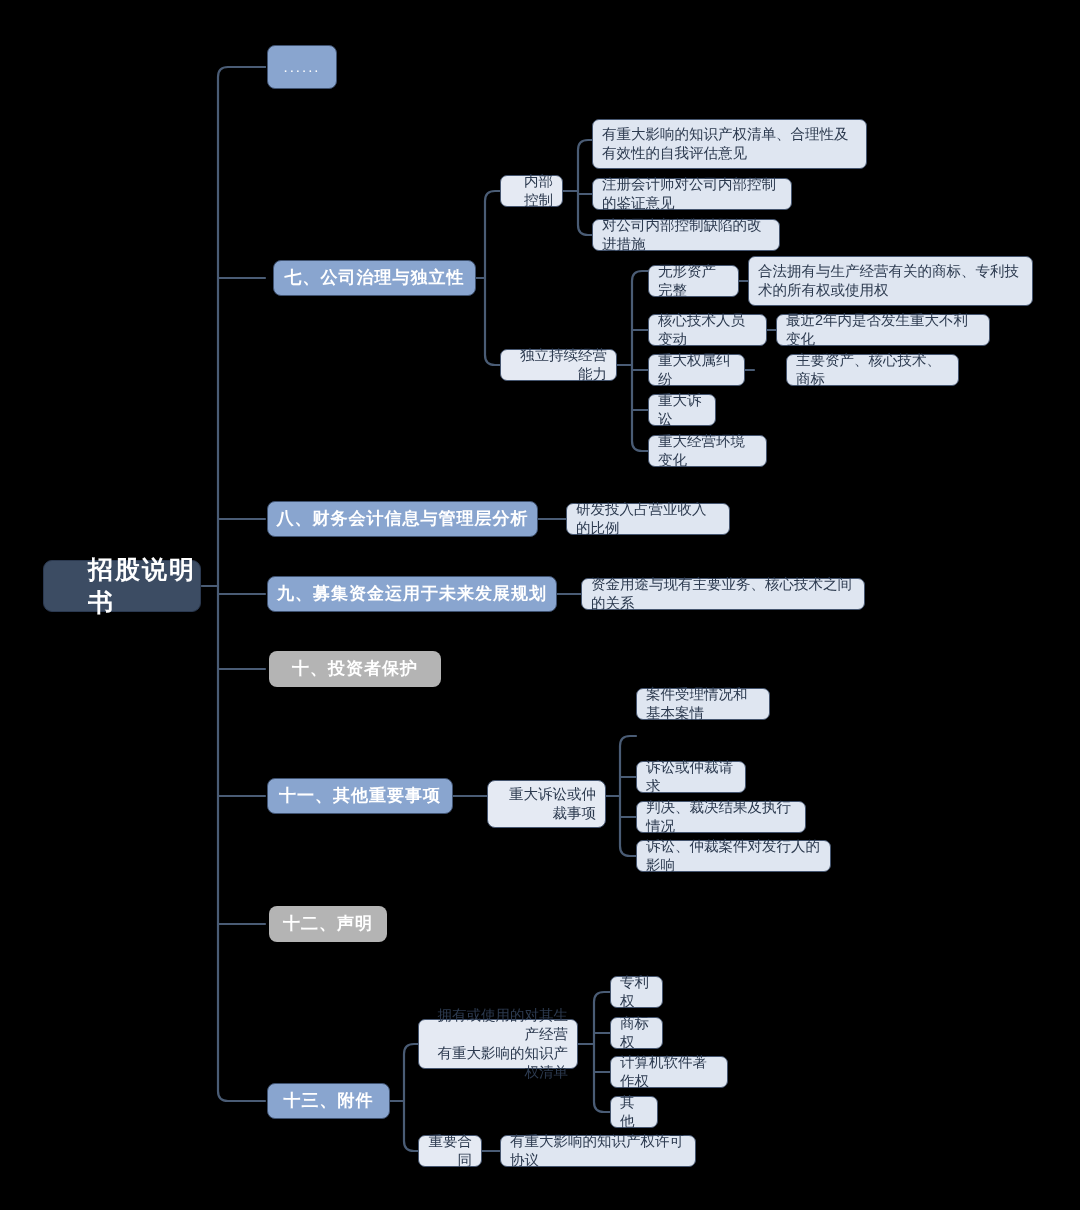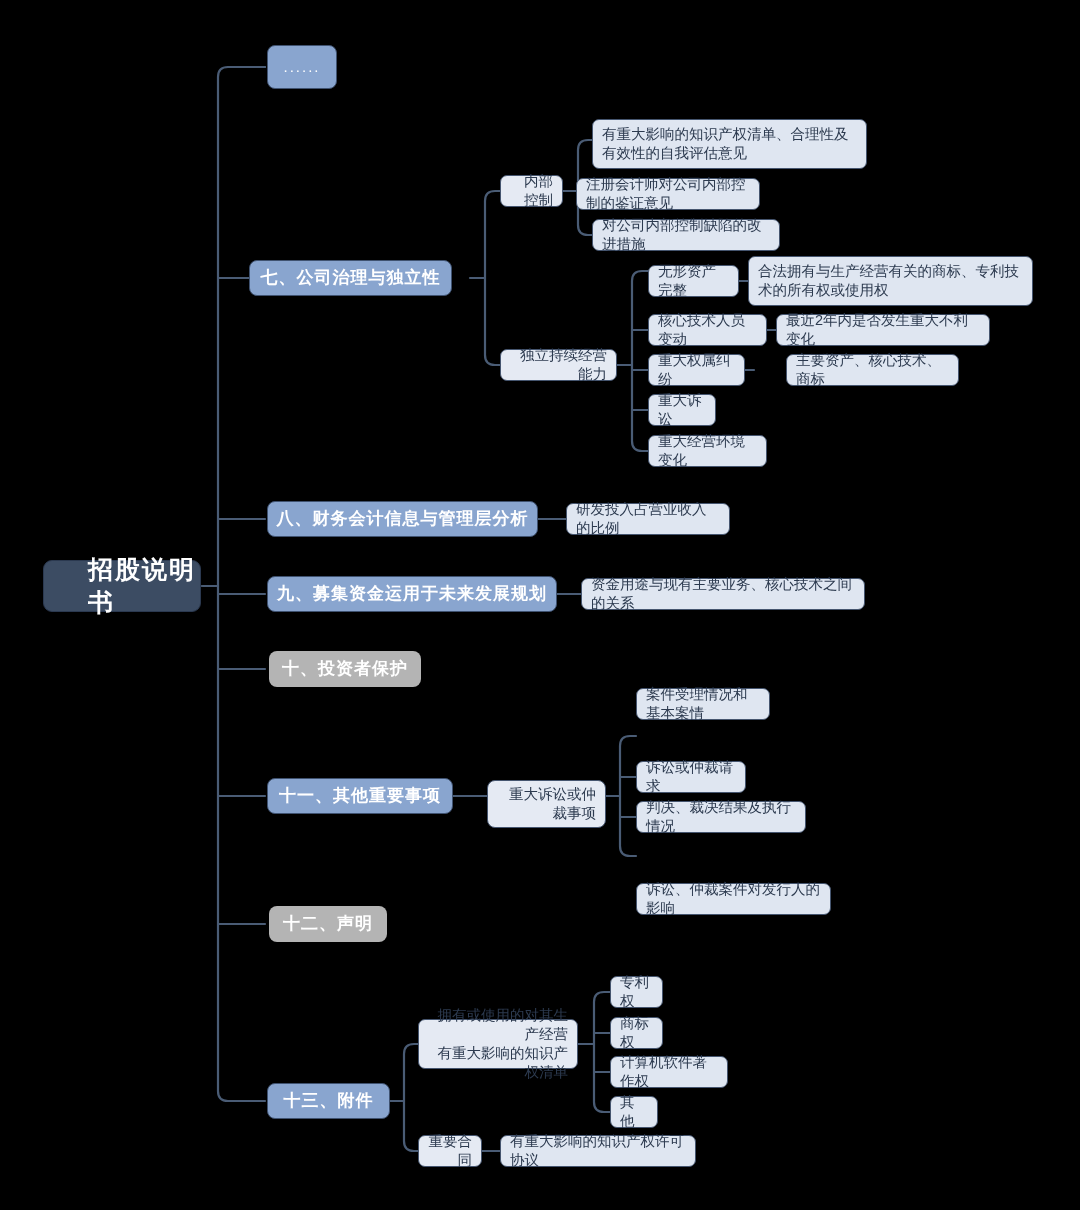--- a/index.html
+++ b/index.html
@@ -157,26 +157,26 @@
       <path d="M594,1102 Q594,1112 604,1112 H610"></path>
 
       <path d="M482,1151 H500"></path>
     </g>
   </svg>
 
   <div class="node n-root" style="left:43px;top:560px;width:158px;height:52px;padding-left:44px;">招股说明书</div>
 
   <div class="node n-dots" style="left:267px;top:45px;width:70px;height:44px;">......</div>
 
-  <div class="node n-l1" style="left:249px;top:260px;width:203px;height:36px;">七、公司治理与独立性</div>
+  <div class="node n-l1" style="left:273px;top:260px;width:203px;height:36px;">七、公司治理与独立性</div>
 
   <div class="node n-l2" style="left:500px;top:175px;width:63px;height:32px;">内部控制</div>
 
   <div class="node n-l3" style="left:592px;top:119px;width:275px;height:50px;">有重大影响的知识产权清单、合理性及有效性的自我评估意见</div>
-  <div class="node n-l3" style="left:576px;top:178px;width:184px;height:32px;">注册会计师对公司内部控制的鉴证意见</div>
+  <div class="node n-l3" style="left:592px;top:178px;width:200px;height:32px;">注册会计师对公司内部控制的鉴证意见</div>
   <div class="node n-l3" style="left:592px;top:219px;width:188px;height:32px;">对公司内部控制缺陷的改进措施</div>
 
   <div class="node n-l2" style="left:500px;top:349px;width:117px;height:32px;">独立持续经营能力</div>
 
   <div class="node n-l3" style="left:648px;top:265px;width:91px;height:32px;">无形资产完整</div>
   <div class="node n-l3" style="left:748px;top:256px;width:285px;height:50px;">合法拥有与生产经营有关的商标、专利技术的所有权或使用权</div>
 
   <div class="node n-l3" style="left:648px;top:314px;width:119px;height:32px;border-radius:7px;">核心技术人员变动</div>
   <div class="node n-l3" style="left:776px;top:314px;width:214px;height:32px;">最近2年内是否发生重大不利变化</div>
 
@@ -185,29 +185,29 @@
 
   <div class="node n-l3" style="left:648px;top:394px;width:68px;height:32px;">重大诉讼</div>
   <div class="node n-l3" style="left:648px;top:435px;width:119px;height:32px;">重大经营环境变化</div>
 
   <div class="node n-l1" style="left:267px;top:501px;width:271px;height:36px;">八、财务会计信息与管理层分析</div>
   <div class="node n-l3" style="left:566px;top:503px;width:164px;height:32px;">研发投入占营业收入的比例</div>
 
   <div class="node n-l1" style="left:267px;top:576px;width:290px;height:36px;">九、募集资金运用于未来发展规划</div>
   <div class="node n-l3" style="left:581px;top:578px;width:284px;height:32px;">资金用途与现有主要业务、核心技术之间的关系</div>
 
-  <div class="node n-l1g" style="left:269px;top:651px;width:152px;height:36px;">十、投资者保护</div>
+  <div class="node n-l1g" style="left:269px;top:651px;width:172px;height:36px;">十、投资者保护</div>
 
   <div class="node n-l1" style="left:267px;top:778px;width:186px;height:36px;">十一、其他重要事项</div>
   <div class="node n-l2" style="left:487px;top:780px;width:119px;height:48px;border-radius:8px;">重大诉讼或仲裁事项</div>
 
   <div class="node n-l3" style="left:636px;top:688px;width:134px;height:32px;">案件受理情况和基本案情</div>
   <div class="node n-l3" style="left:636px;top:761px;width:110px;height:32px;">诉讼或仲裁请求</div>
   <div class="node n-l3" style="left:636px;top:801px;width:170px;height:32px;">判决、裁决结果及执行情况</div>
-  <div class="node n-l3" style="left:636px;top:840px;width:195px;height:32px;margin-top:43px;">诉讼、仲裁案件对发行人的影响</div>
+  <div class="node n-l3" style="left:636px;top:840px;width:195px;height:32px;">诉讼、仲裁案件对发行人的影响</div>
 
   <div class="node n-l1g" style="left:269px;top:906px;width:118px;height:36px;">十二、声明</div>
 
   <div class="node n-l1" style="left:267px;top:1083px;width:123px;height:36px;">十三、附件</div>
 
   <div class="node n-l2" style="left:418px;top:1019px;width:160px;height:50px;">拥有或使用的对其生产经营
 有重大影响的知识产权清单</div>
 
   <div class="node n-l3" style="left:610px;top:976px;width:53px;height:32px;">专利权</div>
   <div class="node n-l3" style="left:610px;top:1017px;width:53px;height:32px;">商标权</div>

